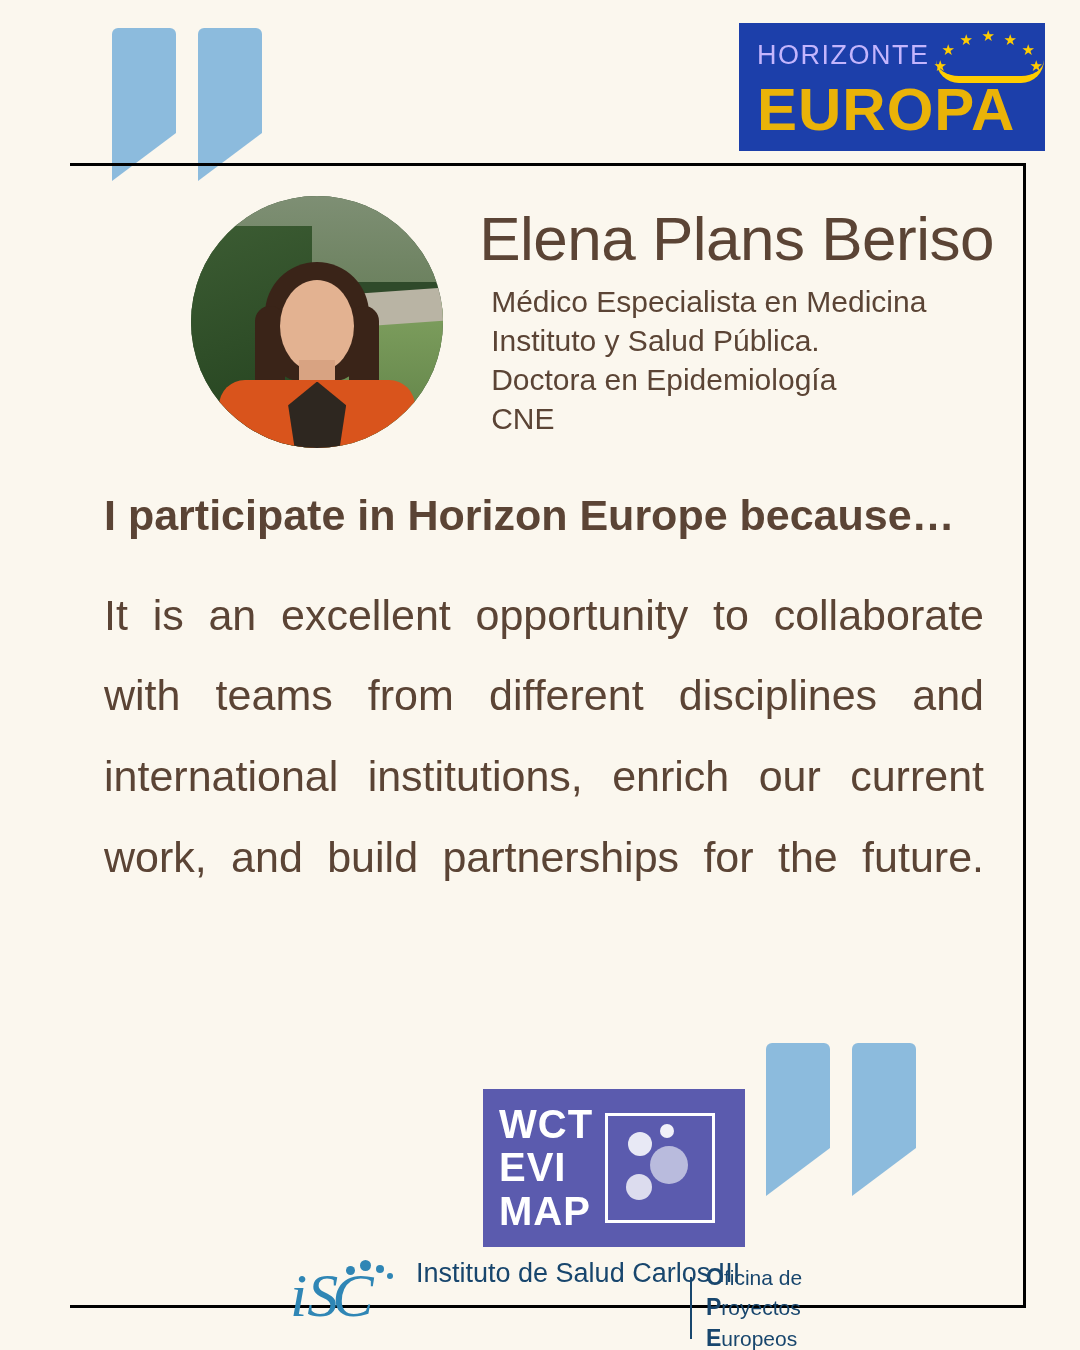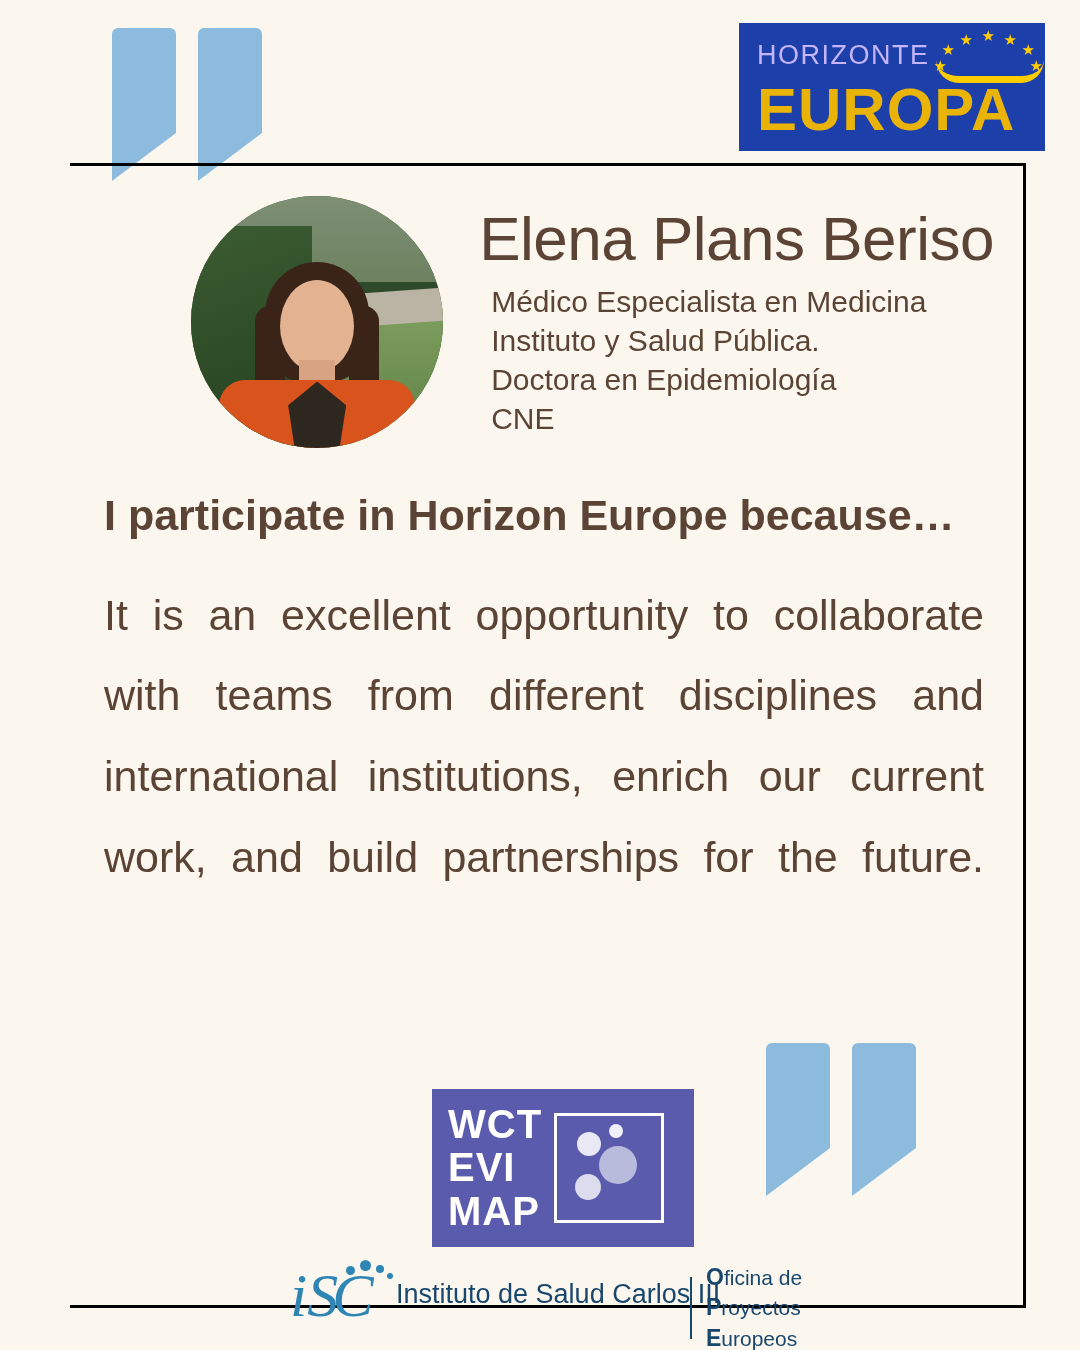--- a/index.html
+++ b/index.html
@@ -301,21 +301,21 @@
   }
   .statement .body::after {
     content: "";
     display: inline-block;
     width: 100%;
   }
 
   
   .wct-logo {
     position: absolute;
-    left: 432px;
+    left: 483px;
     top: 1089px;
     width: 262px;
     height: 158px;
     background: #5b5bae;
     display: flex;
     align-items: center;
     padding: 0 16px;
     box-sizing: border-box;
     gap: 12px;
   }
@@ -342,22 +342,21 @@
   .wct-logo .dot.d2 { width: 24px; height: 24px; left: 20px; top: 16px; background:#e8e9f5; }
   .wct-logo .dot.d3 { width: 26px; height: 26px; left: 18px; top: 58px; background:#dcdcee; }
   .wct-logo .dot.d4 { width: 14px; height: 14px; left: 52px; top: 8px;  background:#f1f1f9; }
 
   
   .isciii {
     position: absolute;
     left: 288px;
     top: 1258px;
     display: flex;
-    align-items: center;
-    gap: 0;
+    gap: 20px;
   }
   .isciii .mark {
     position: relative;
     width: 108px;
     height: 72px;
     color: #2f86b5;
   }
   .isciii .mark .glyph {
     font-size: 62px;
     font-style: italic;

